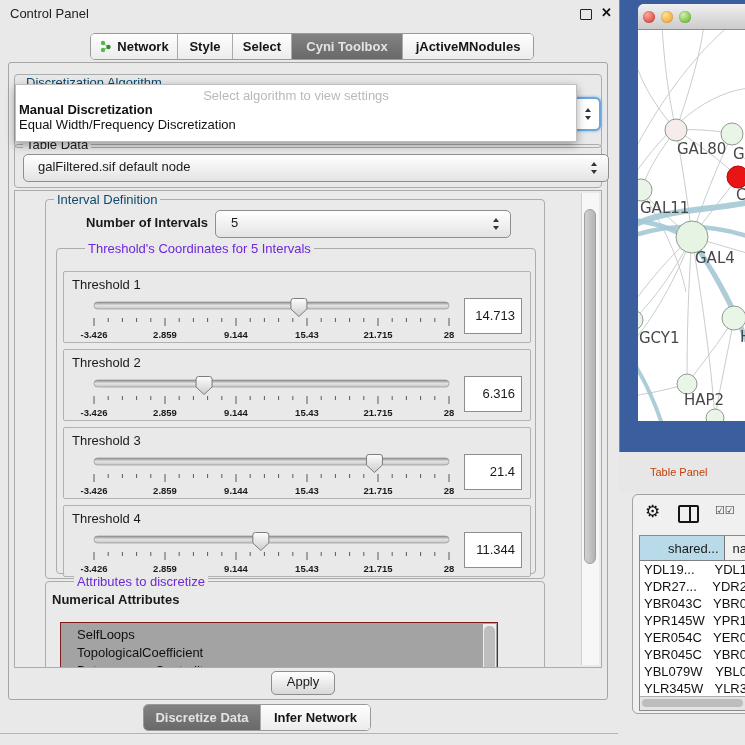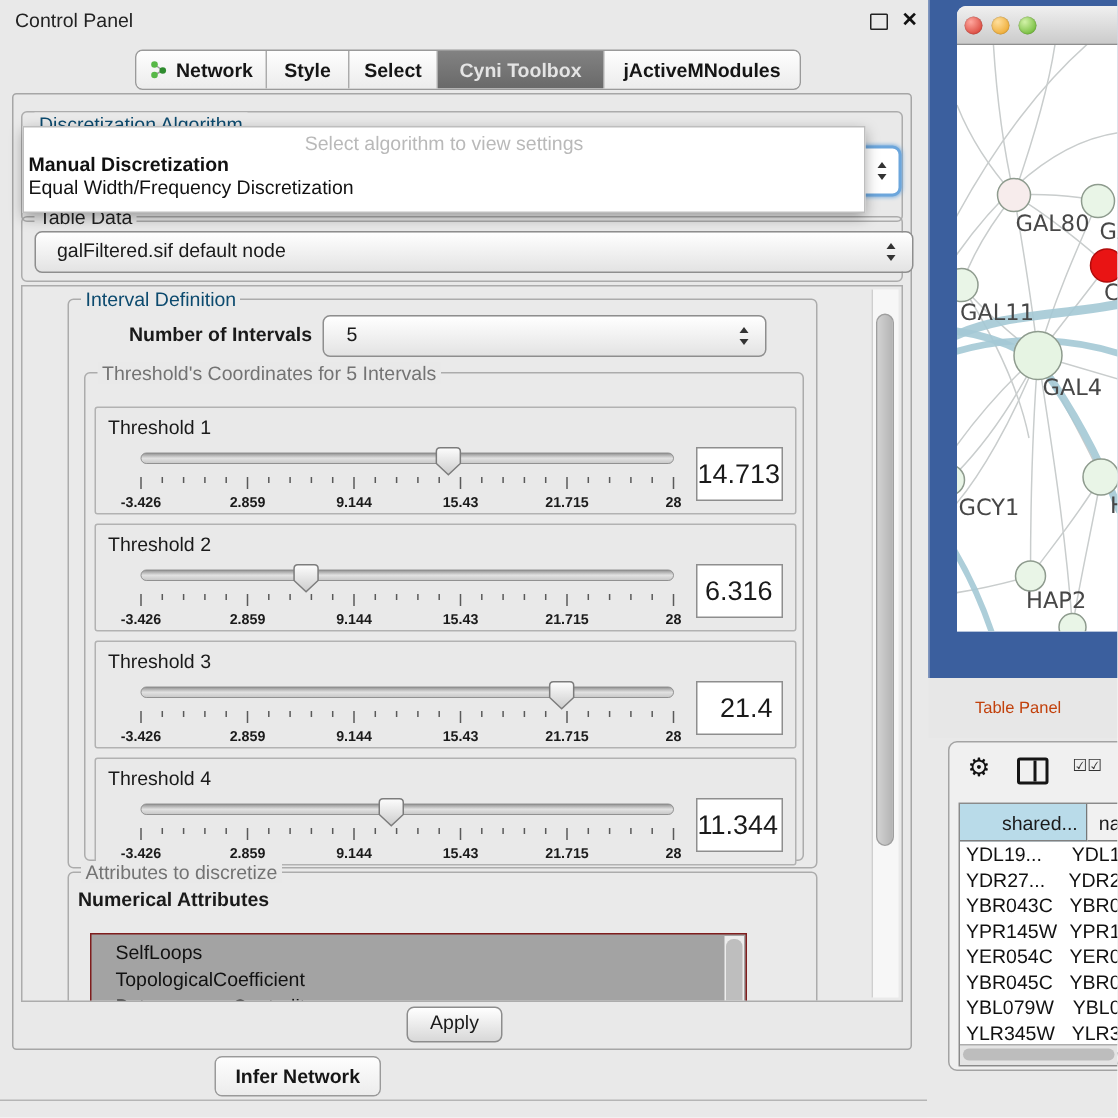--- a/index.html
+++ b/index.html
@@ -22,21 +22,21 @@
   .seg.active{background:linear-gradient(#828282,#696969);color:#E4E4E4;}
   #seg-network{width:86px;}#seg-style{width:54px;}#seg-select{width:58px;}#seg-cyni{width:110px;}#seg-jactive{width:130px;}
   #seg-impute{width:99px;}#seg-discretize{width:116px;}#seg-infer{width:109px;}
   #net-tab-icon{margin-right:5px;}
 
   #content-panel{position:absolute;left:8px;top:62px;width:598px;height:636px;border:1px solid #A6A6A6;border-radius:3px;background:#E9E9E9;}
 
   .group{position:absolute;border:1px solid #ACACAC;border-radius:4px;}
   .legend{position:absolute;top:-8px;left:8px;background:#E9E9E9;padding:0 3px;font-size:13px;white-space:nowrap;}
   .legend.green{color:#0c4a6e;}
-  .legend.blue{color:#737373;}
+  .legend.blue{color:#6d28d9;margin-left:20px;}
   .legend.dark{color:#222;}
 
   #algo-group{left:14px;top:74px;width:586px;height:72px;}
   #algo-group .legend{top:0px;}
   #algo-combo-frag{position:absolute;right:0px;top:22px;width:26px;height:30px;background:#FFF;
      border:2px solid #6CA6DC;border-radius:6px;box-shadow:0 0 3px #6CA6DC;}
 
   #algo-popup{position:absolute;left:15px;top:84px;width:560px;height:56px;background:#FFF;border:1px solid #BEBEBE;
      box-shadow:0 3px 9px rgba(0,0,0,0.35);z-index:40;}
   #popup-placeholder{position:absolute;top:3px;left:0;right:0;text-align:center;color:#B9B9B9;font-size:13px;}
@@ -56,21 +56,21 @@
   #interval-group{left:30px;top:8px;width:498px;height:378px;}
   #noi-label{position:absolute;left:40px;top:15px;font-size:13px;font-weight:bold;}
   #noi-spinner{left:169px;top:10px;width:279px;height:26px;line-height:24px;padding-left:15px;}
   #thresh-group{left:10px;top:48px;width:478px;height:324px;}
   #threshold-rows{position:absolute;left:6px;top:22px;width:466px;}
   .thresh-row{position:relative;width:466px;height:70px;margin-bottom:6px;border:1px solid #B2B2B2;border-radius:2px;background:#E9E9E9;}
   .thresh-title{position:absolute;left:8px;top:5px;font-size:13px;font-weight:normal;}
   .slider-svg{position:absolute;left:0;top:26px;}
   .tick-label{font-family:"Liberation Sans",sans-serif;font-size:9.5px;font-weight:bold;fill:#1A1A1A;}
   .val-box{position:absolute;left:400px;top:26px;width:58px;height:36px;background:#FFF;border:1px solid #8E8E8E;
-           font-size:18px;line-height:34px;text-align:right;padding-right:6px;box-sizing:border-box;}
+           font-size:13px;line-height:34px;text-align:right;padding-right:6px;box-sizing:border-box;}
 
   #attr-group{left:30px;top:390px;width:498px;height:140px;}
   #attr-title{position:absolute;left:6px;top:10px;font-size:13px;font-weight:bold;}
   #attr-list{position:absolute;left:14px;top:40px;width:436px;height:100px;background:#a3a3a3;border:1px solid #7f1d1d;overflow:hidden;}
   #attr-items{padding-top:3px;}
   .attr-item{font-size:13px;line-height:18px;padding-left:16px;color:#111;}
   #attr-scrollbar{position:absolute;right:1px;top:1px;bottom:1px;width:13px;background:#EDEDED;}
   #attr-thumb{position:absolute;left:1px;top:2px;width:11px;height:58px;background:#BEBEBE;border-radius:5px;}
 
   #v-scrollbar{position:absolute;right:2px;top:2px;bottom:2px;width:17px;background:#F7F7F7;border-left:1px solid #CFCFCF;}
@@ -408,20 +408,23 @@
       </div>
 
       <div id="v-scrollbar">
           <div id="v-thumb"></div>
         </div>
     </div>
 
     <div id="apply-btn">Apply</div>
 
     <div id="bottom-tabs" class="tabbar">
+      <div class="seg active" id="seg-discretize">
+          <span>Discretize Data</span>
+        </div>
       <div class="seg" id="seg-infer">
           <span>Infer Network</span>
         </div>
     </div>
     <div id="cp-bottom-line"></div>
   </div>
 
   <div id="desktop-blue">
     <div id="mac-window">
       <div id="mac-titlebar">

